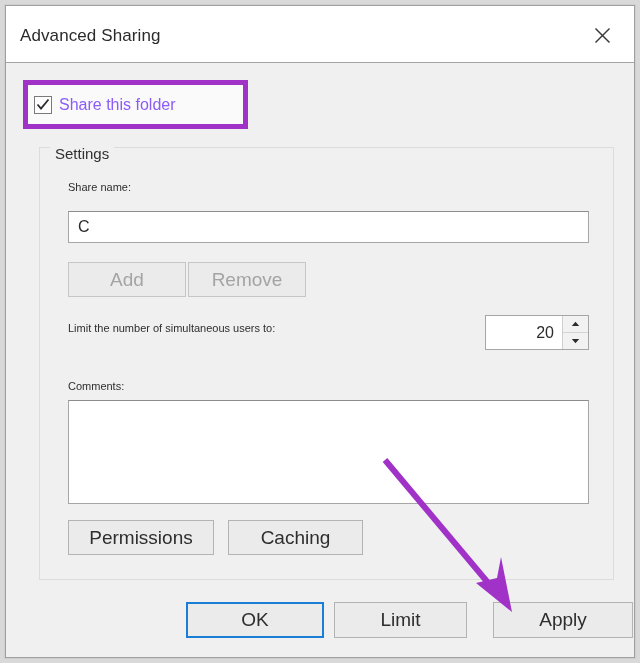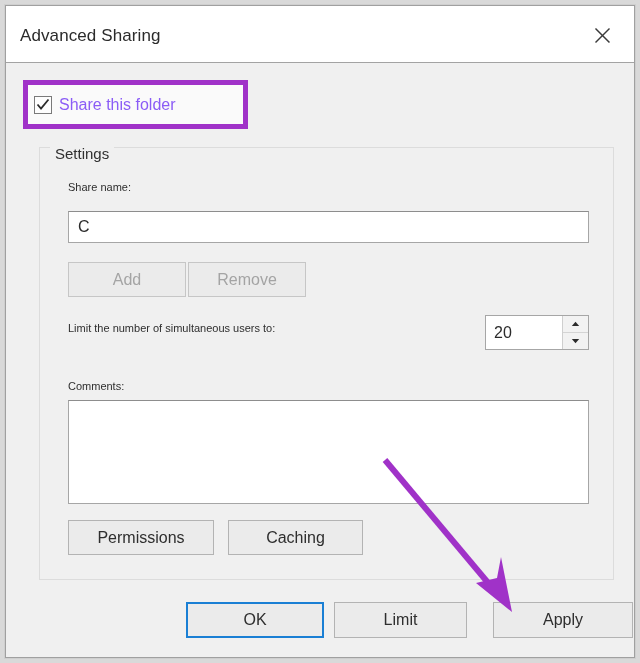--- a/index.html
+++ b/index.html
@@ -114,21 +114,21 @@
     padding: 0 9px;
     outline: none;
   }
 
   
   .winbtn {
     position: absolute;
     background: #ebebeb;
     border: 1px solid #b3b3b3;
     font-family: "Liberation Sans", sans-serif;
-    font-size: 16px;
+    font-size: 19px;
     color: #2e2e2e;
     display: flex; align-items: center; justify-content: center;
     cursor: pointer;
     padding: 0;
   }
   .winbtn.disabled {
     background: #ebebeb;
     border-color: #c6c6c6;
     color: #a4a4a4;
     cursor: default;
@@ -148,20 +148,21 @@
   }
   #limit-input {
     flex: 1 1 auto;
     border: none; outline: none;
     background: transparent;
     font-family: "Liberation Sans", sans-serif;
     font-size: 16px;
     color: #2b2b2b;
     padding: 0 8px;
     min-width: 0;
+    text-align: right;
   }
   #limit-spin-buttons {
     flex: 0 0 auto;
     width: 26px;
     display: flex; flex-direction: column;
     border-left: 1px solid #cfcfcf;
   }
   .spin-half {
     flex: 1 1 0;
     background: #f2f2f2;

